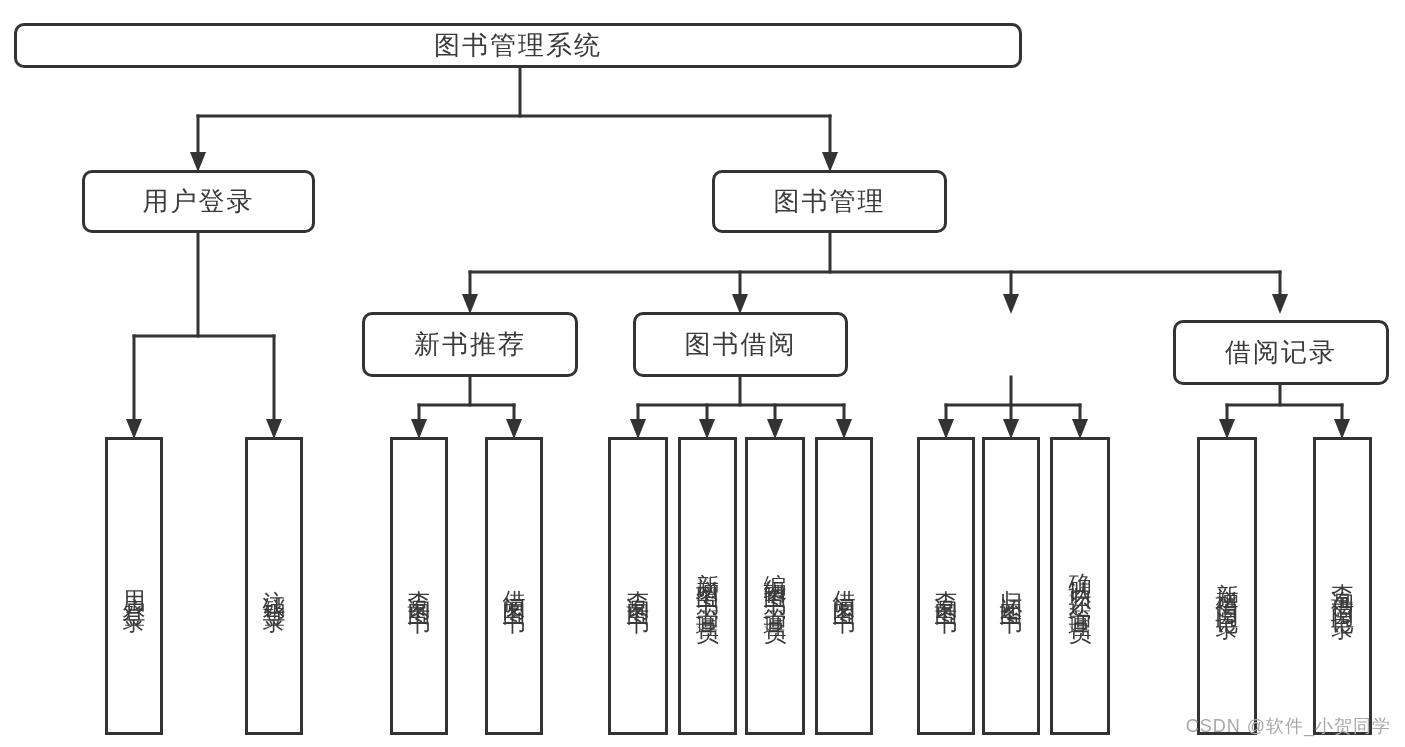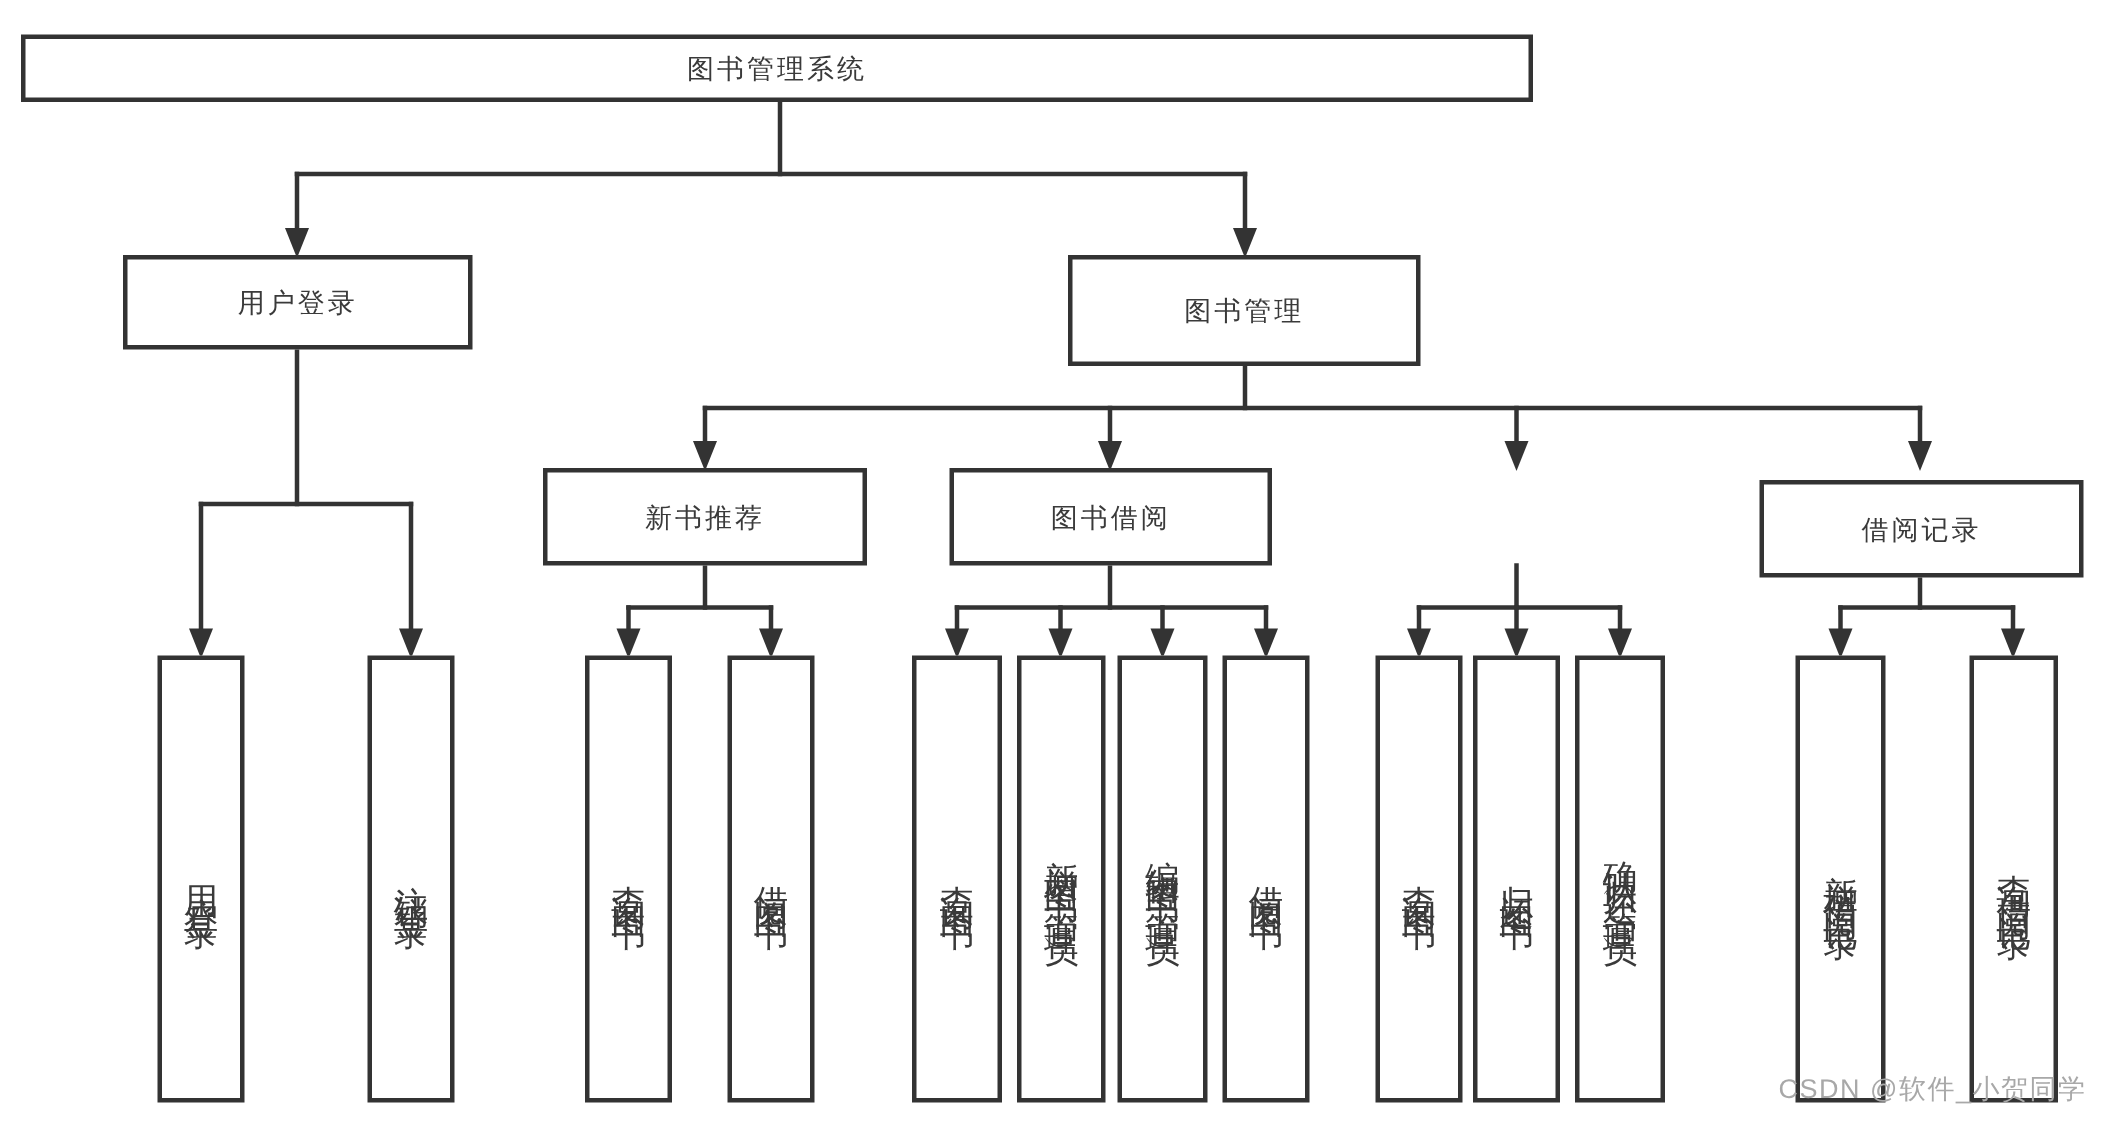--- a/index.html
+++ b/index.html
@@ -19,22 +19,23 @@
     position: absolute;
     box-sizing: border-box;
     border: 3px solid #333333;
     background: #ffffff;
     display: flex;
     align-items: center;
     justify-content: center;
     color: #3a3a3a;
   }
   .hbox {
-    font-size: 18px;
+    font-size: 26px;
     letter-spacing: 2px;
+    border-radius: 10px;
   }
   .vbox span {
     writing-mode: vertical-rl;
     text-orientation: mixed;
     font-size: 23px;
     letter-spacing: 7px;
     line-height: 1;
     color: #3a3a3a;
   }
   .connectors {
@@ -130,21 +131,21 @@
     <polygon points="1334,419 1350,419 1342,439"></polygon>
   </svg>
 
   <div class="node hbox" style="left:14px; top:23px; width:1008px; height:45px;">
     <span>图书管理系统</span>
   </div>
 
   <div class="node hbox" style="left:82px; top:170px; width:233px; height:63px;">
     <span>用户登录</span>
   </div>
-  <div class="node hbox" style="left:712px; top:170px; width:235px; height:74px;">
+  <div class="node hbox" style="left:712px; top:170px; width:235px; height:63px;">
     <span>图书管理</span>
   </div>
 
   <div class="node hbox" style="left:633px; top:312px; width:215px; height:65px;">
     <span>图书借阅</span>
   </div>
   <div class="node hbox" style="left:362px; top:312px; width:216px; height:65px;">
     <span>新书推荐</span>
   </div>
   <div class="node hbox" style="left:1173px; top:320px; width:216px; height:65px;">

